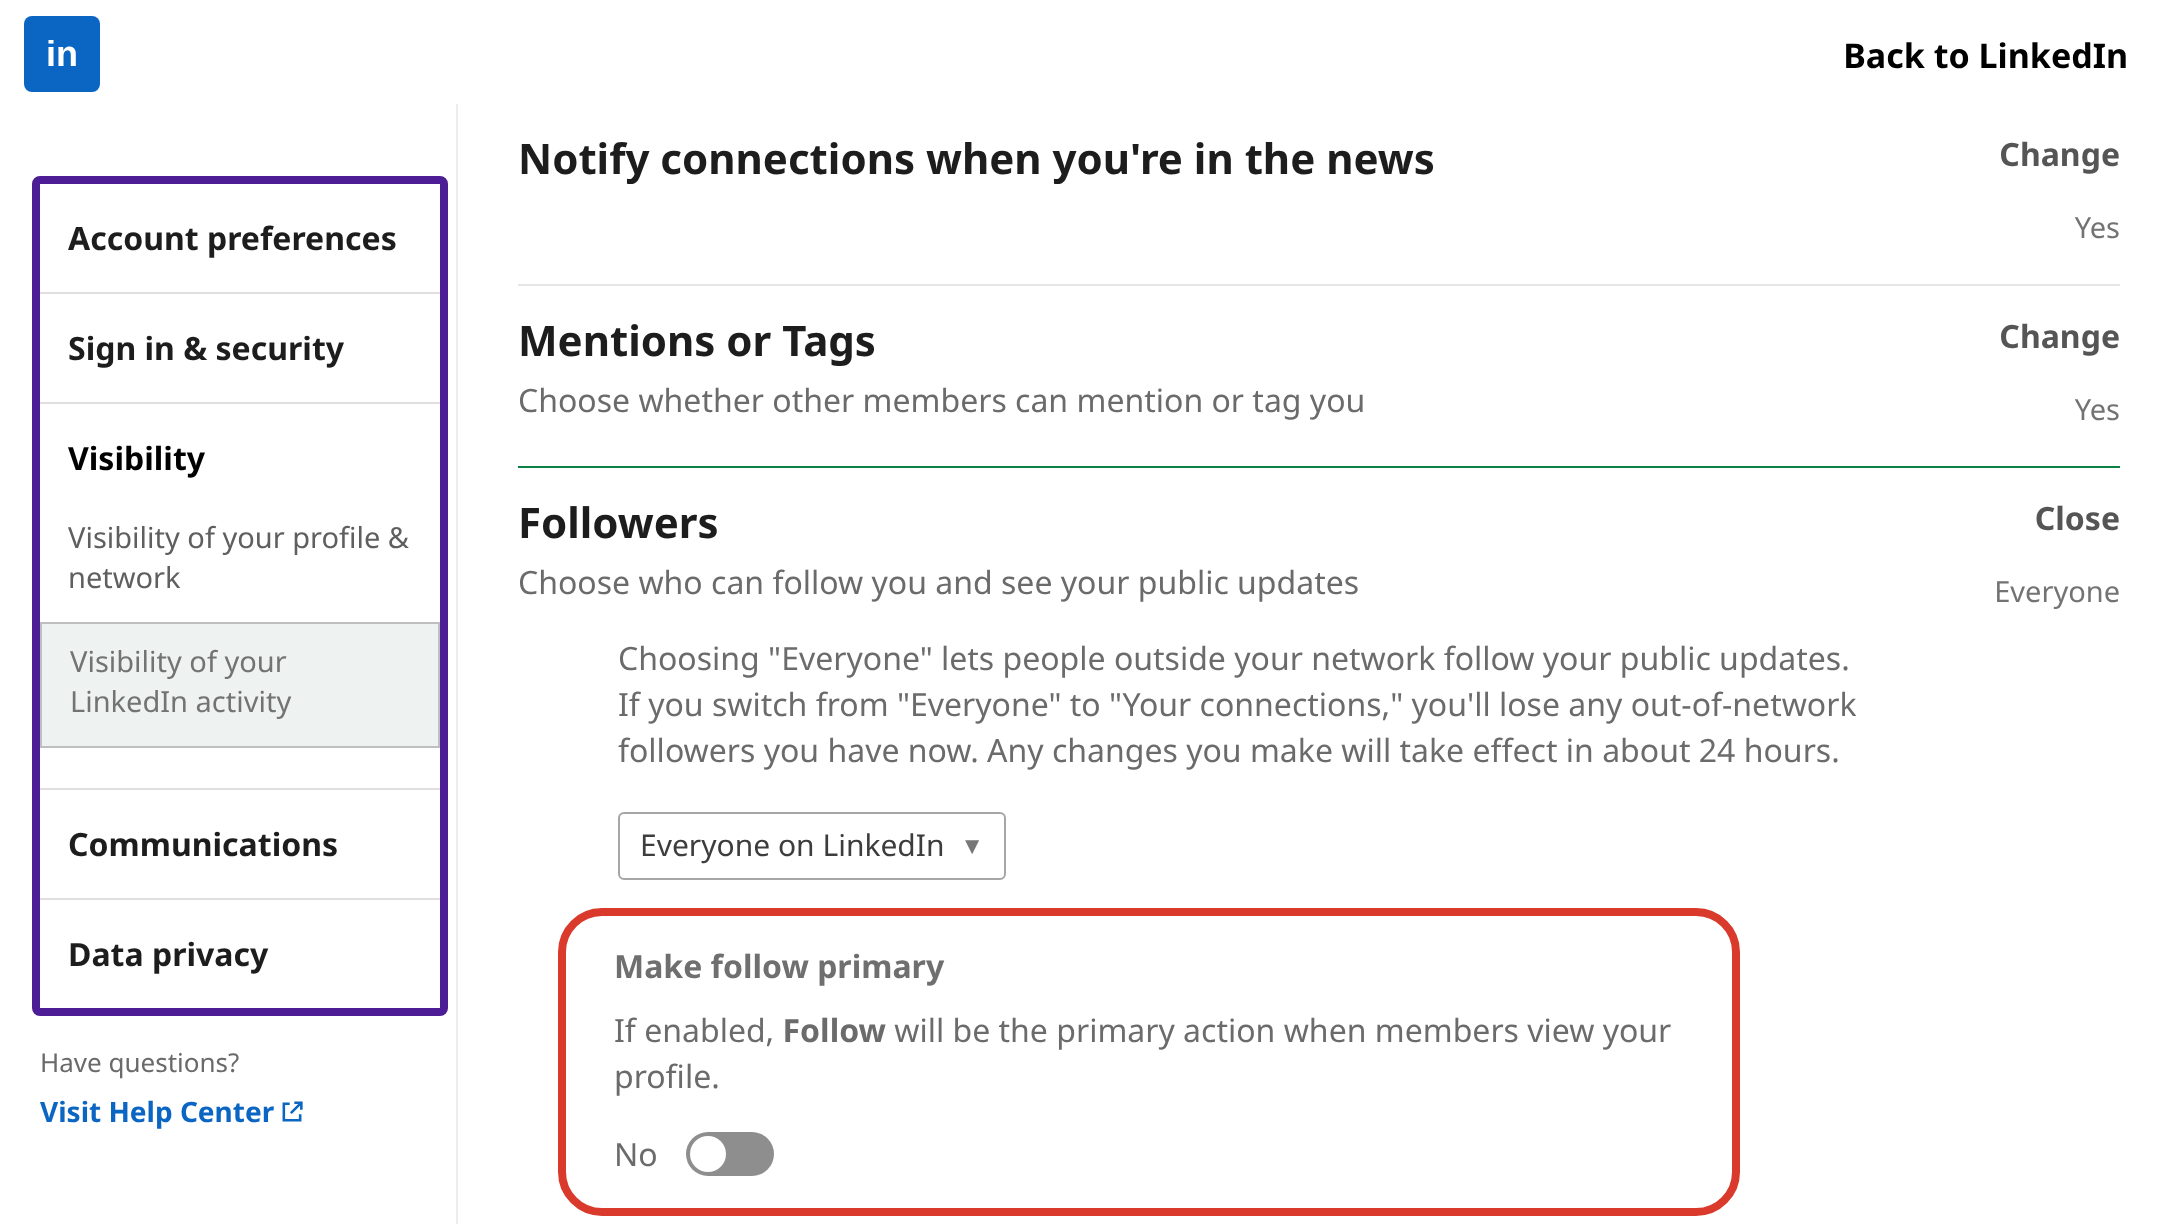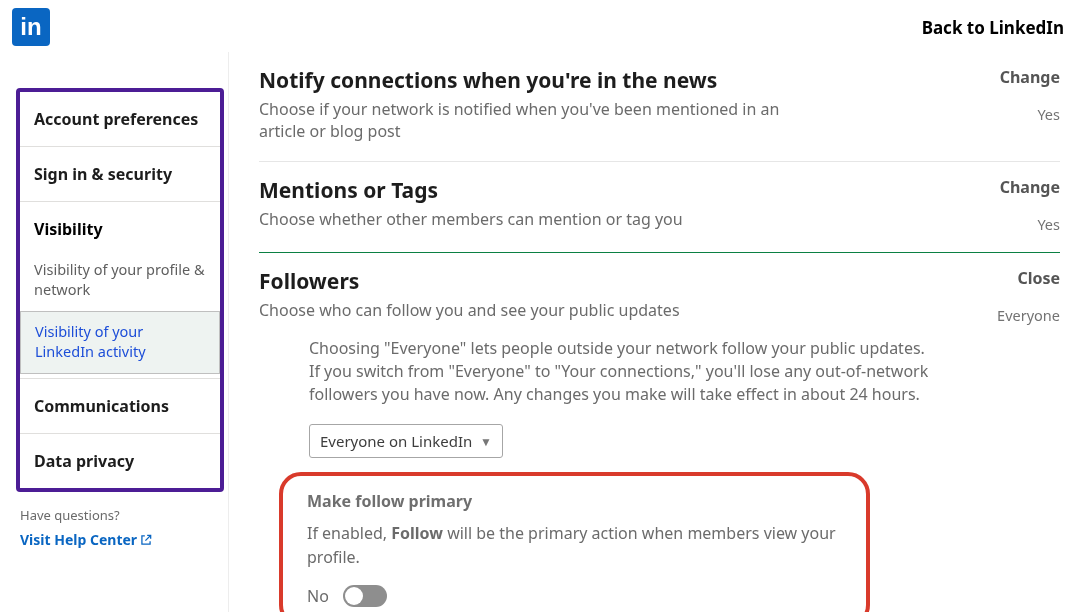--- a/index.html
+++ b/index.html
@@ -23,21 +23,21 @@
     height: 38px;
     background: #0a66c2;
     border-radius: 4px;
     display: flex;
     align-items: center;
     justify-content: center;
   }
   .logo-text {
     color: #fff;
     font-weight: 700;
-    font-size: 24px;
+    font-size: 18px;
     font-family: Arial, sans-serif;
   }
   .back-link {
     font-weight: 700;
     font-size: 17px;
     color: #000;
     cursor: pointer;
   }
   .body-wrap {
     display: flex;
@@ -79,22 +79,22 @@
     padding: 10px 14px 12px;
     font-size: 14.5px;
     font-weight: 400;
     color: #5f5f5f;
     line-height: 1.35;
     cursor: pointer;
   }
   .sidebar-sub.active {
     background: #eef3f1;
     border: 1px solid #bfbfbf;
-    color: #1d4ed8;
-    margin: 0 0 4px 0;
+    color: #737373;
+    margin: 0 0 20px 0;
   }
   .sidebar-footer {
     padding: 14px 4px 4px 12px;
   }
   .sidebar-footer-q {
     font-size: 13px;
     color: #6a6a6a;
     margin-bottom: 4px;
   }
   .sidebar-footer-link {
@@ -274,21 +274,20 @@
       </div>
     </div>
   </div>
 
   <div class="main">
 
     <div class="setting">
       <div class="setting-head">
         <div>
           <div class="setting-title">Notify connections when you're in the news</div>
-          <div class="setting-desc">Choose if your network is notified when you've been mentioned in an article or blog post</div>
         </div>
         <div class="setting-action">
           <div class="action-link">Change</div>
           <div class="action-state">Yes</div>
         </div>
       </div>
     </div>
 
     <div class="setting active-border">
       <div class="setting-head">

